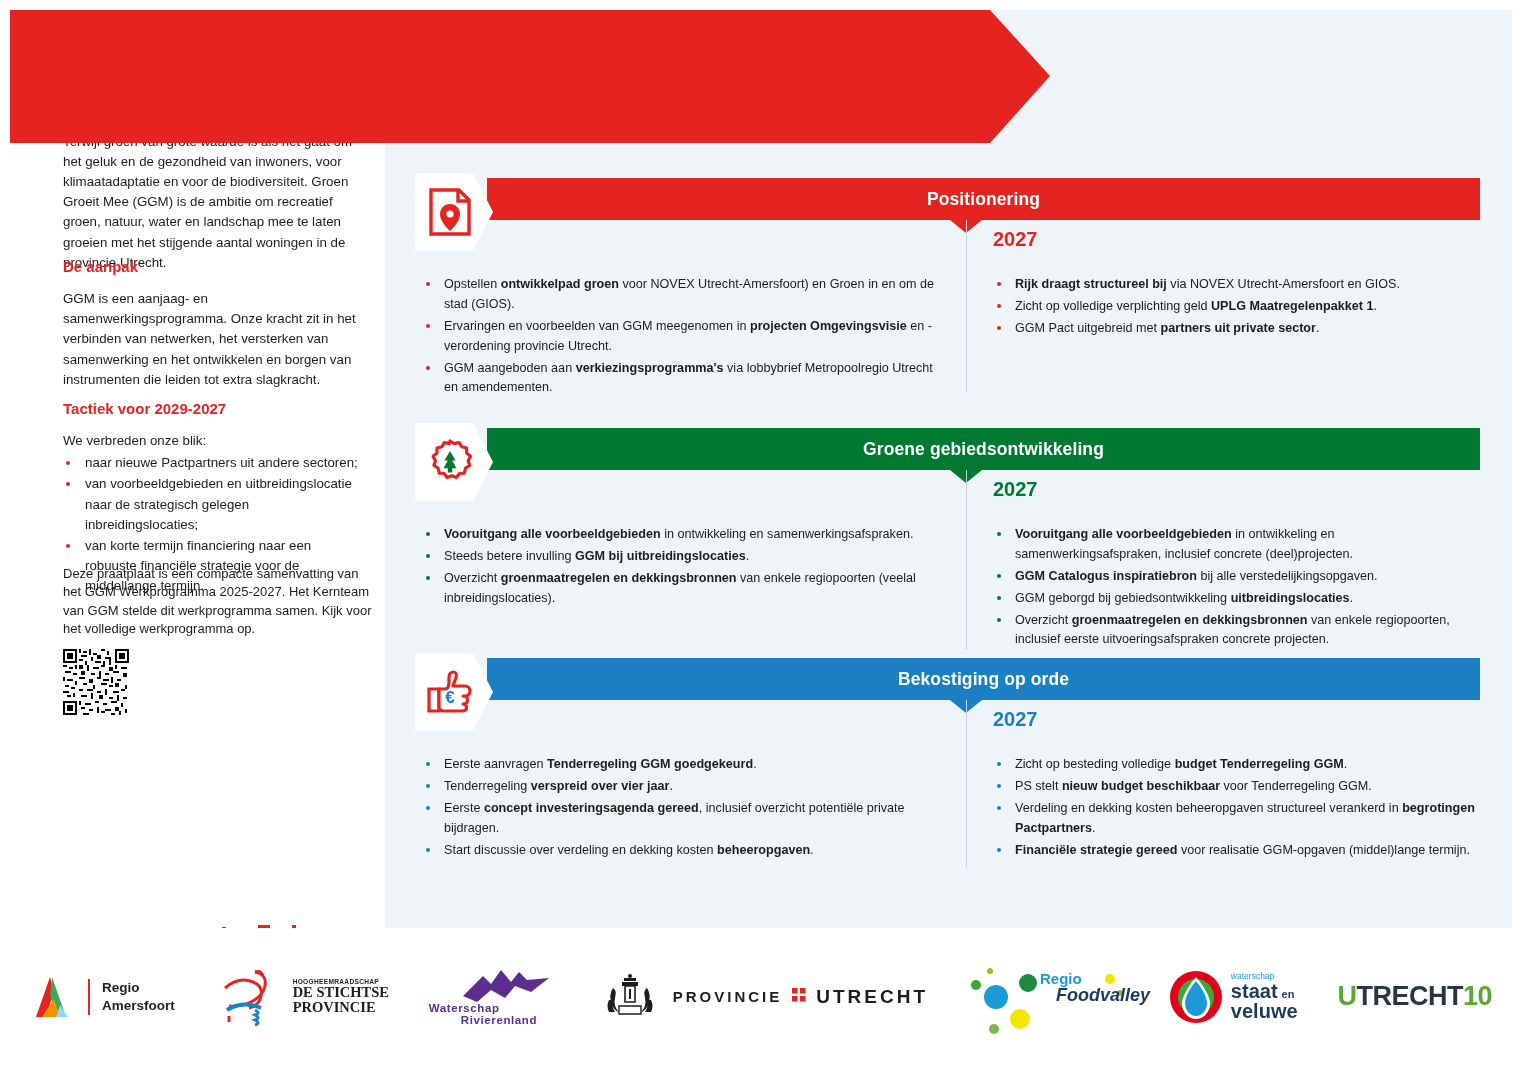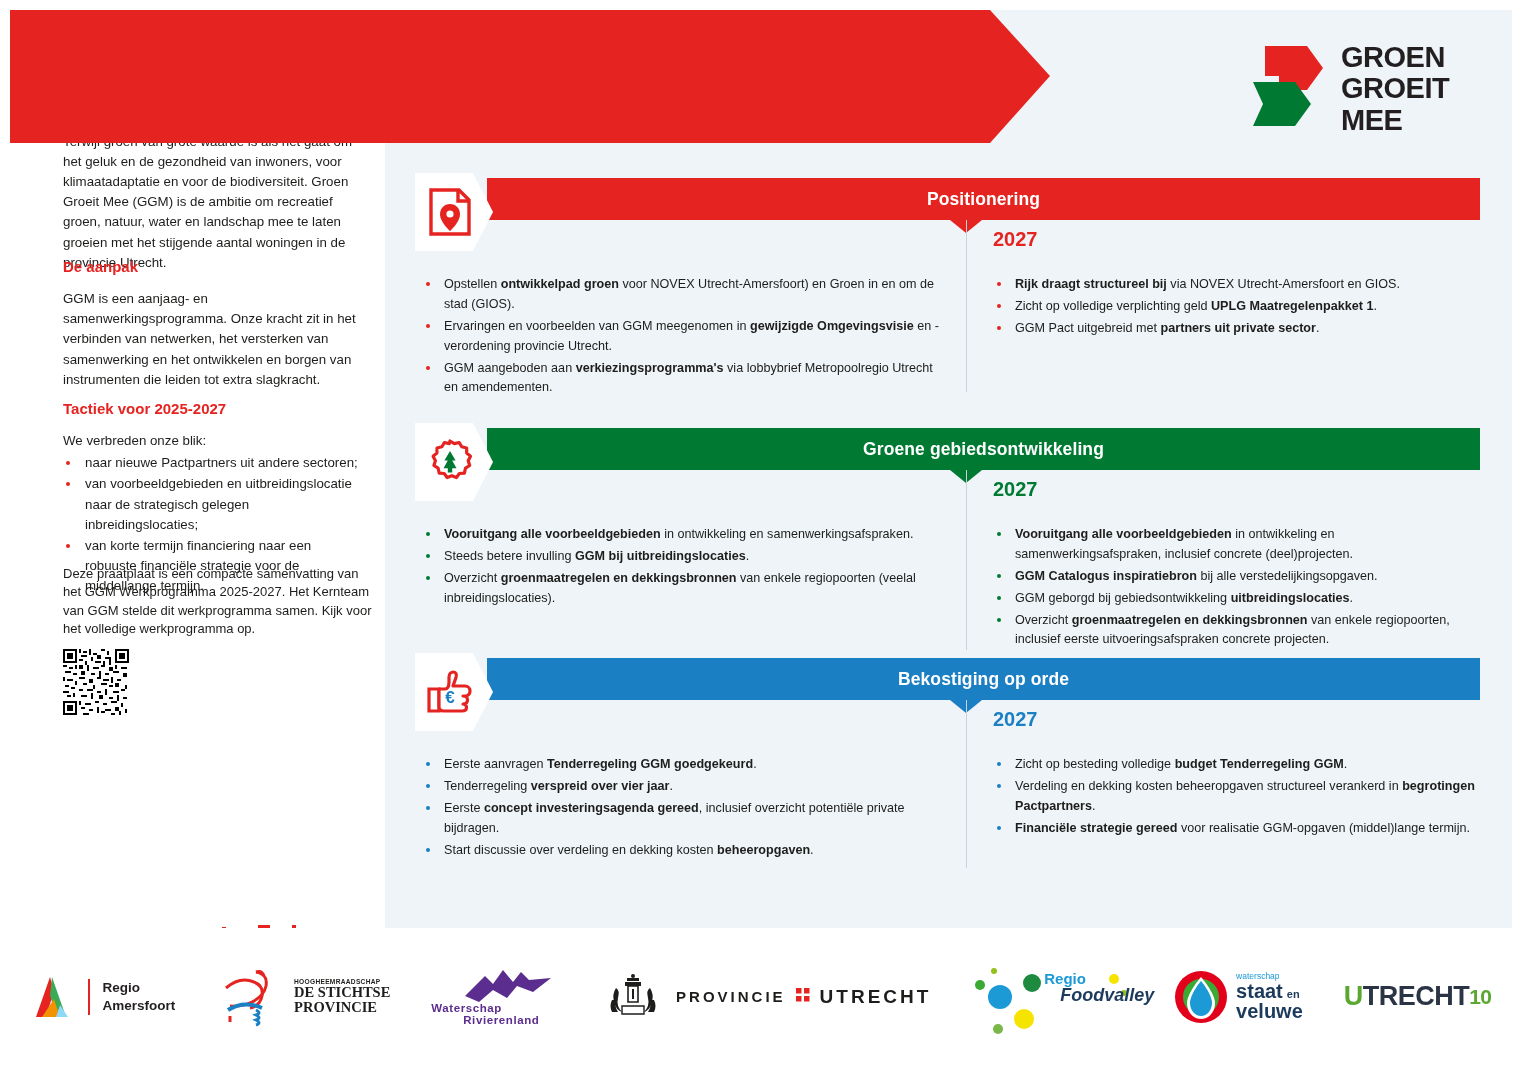--- a/index.html
+++ b/index.html
@@ -195,21 +195,21 @@
       <div class="lc-h">Het doel</div>
       <p class="lc-p">Steeds meer mensen willen wonen in de provincie Utrecht. De vraag naar ruimte is groot en de hoeveelheid groen per inwoner staat onder druk. Terwijl groen van grote waarde is als het gaat om het geluk en de gezondheid van inwoners, voor klimaatadaptatie en voor de biodiversiteit. Groen Groeit Mee (GGM) is de ambitie om recreatief groen, natuur, water en landschap mee te laten groeien met het stijgende aantal woningen in de provincie Utrecht.</p>
     </div>
 
     <div class="lc-inner" style="top:248px;">
       <div class="lc-h">De aanpak</div>
       <p class="lc-p">GGM is een aanjaag- en samenwerkingsprogramma. Onze kracht zit in het verbinden van netwerken, het versterken van samenwerking en het ontwikkelen en borgen van instrumenten die leiden tot extra slagkracht.</p>
     </div>
 
     <div class="lc-inner" style="top:390px;">
-      <div class="lc-h">Tactiek voor 2025-2027</div>
+      <div class="lc-h">Tactiek voor 2029-2027</div>
       <p class="lc-p" style="margin-bottom:2px;">We verbreden onze blik:</p>
       <ul class="lc-list">
         <li>naar nieuwe Pactpartners uit andere sectoren;</li>
         <li>van voorbeeldgebieden en uitbreidingslocatie naar de strategisch gelegen inbreidingslocaties;</li>
         <li>van korte termijn financiering naar een robuuste financiële strategie voor de middellange termijn.</li>
       </ul>
     </div>
 
     <div class="lc-inner" style="top:555px;width:312px;">
       <p class="lc-fine">Deze praatplaat is een compacte samenvatting van het GGM Werkprogramma 2025-2027. Het Kernteam van GGM stelde dit werkprogramma samen. Kijk voor het volledige werkprogramma op.</p>
@@ -315,31 +315,20 @@
                 <rect x="28" y="31" width="1" height="2"></rect>
           </g>
         </svg>
       </div>
     </div>
   </div>
 
   <div class="header-band"></div>
   <div class="header-title">Werkprogramma 2025-2027</div>
 
-  <div class="ggm-logo">
-    <svg class="ggm-mark" viewBox="0 0 80 100">
-      <path d="M16 4 H58 L74 26 L58 48 H30 L30 34 L16 34 Z" fill="#e52421"></path>
-      <path d="M4 40 H46 L62 62 L46 84 H4 L14 62 Z" fill="#007a33"></path>
-    </svg>
-    <div class="ggm-words">
-      <div>GROEN</div>
-      <div>GROEIT</div>
-      <div>MEE</div>
-    </div>
-  </div>
 
   <div class="section red" style="top:168px;">
     <div class="sec-bar">
       <div class="sec-bar-bg"></div>
       <div class="sec-title">Positionering</div>
     </div>
     <div class="sec-icon">
       <svg width="44" height="50" viewBox="0 0 44 50">
         <path d="M3 3 H31 L41 13 V47 H3 Z" fill="#fff" stroke="#e52421" stroke-width="3.4"></path>
         <path d="M30 3 V14 H41" fill="none" stroke="#e52421" stroke-width="3.4"></path>
@@ -347,21 +336,21 @@
         <circle cx="22" cy="27" r="3.6" fill="#fff"></circle>
       </svg>
     </div>
     <div class="sec-notch"></div>
     <div class="sec-divider" style="height:172px;"></div>
     <div class="cols">
       <div class="col left">
         <div class="year">2026</div>
         <ul class="bul">
           <li>Opstellen <b>ontwikkelpad groen</b> voor NOVEX Utrecht-Amersfoort) en Groen in en om de stad (GIOS).</li>
-          <li>Ervaringen en voorbeelden van GGM meegenomen in <b>gewijzigde Omgevingsvisie</b> en -verordening provincie Utrecht.</li>
+          <li>Ervaringen en voorbeelden van GGM meegenomen in <b>projecten Omgevingsvisie</b> en -verordening provincie Utrecht.</li>
           <li>GGM aangeboden aan <b>verkiezingsprogramma's</b> via lobbybrief Metropoolregio Utrecht en amendementen.</li>
         </ul>
       </div>
       <div class="col right">
         <div class="year">2027</div>
         <ul class="bul">
           <li><b>Rijk draagt structureel bij</b> via NOVEX Utrecht-Amersfoort en GIOS.</li>
           <li>Zicht op volledige verplichting geld <b>UPLG Maatregelenpakket 1</b>.</li>
           <li>GGM Pact uitgebreid met <b>partners uit private sector</b>.</li>
         </ul>
@@ -424,20 +413,21 @@
           <li>Eerste aanvragen <b>Tenderregeling GGM goedgekeurd</b>.</li>
           <li>Tenderregeling <b>verspreid over vier jaar</b>.</li>
           <li>Eerste <b>concept investeringsagenda gereed</b>, inclusief overzicht potentiële private bijdragen.</li>
           <li>Start discussie over verdeling en dekking kosten <b>beheeropgaven</b>.</li>
         </ul>
       </div>
       <div class="col right">
         <div class="year">2027</div>
         <ul class="bul">
           <li>Zicht op besteding volledige <b>budget Tenderregeling GGM</b>.</li>
+          <li>PS stelt <b>nieuw budget beschikbaar</b> voor Tenderregeling GGM.</li>
           <li>Verdeling en dekking kosten beheeropgaven structureel verankerd in <b>begrotingen Pactpartners</b>.</li>
           <li><b>Financiële strategie gereed</b> voor realisatie GGM-opgaven (middel)lange termijn.</li>
         </ul>
       </div>
     </div>
   </div>
 
   <svg class="landscape" viewBox="0 0 1502 140" preserveAspectRatio="none">
 
     <g>
@@ -582,17 +572,17 @@
          <span style="font-size:20px;font-weight:bold;color:#1b3a5c;line-height:1;">staat</span>
          <span style="font-size:11px;font-weight:bold;color:#1b3a5c;margin-left:4px;">en</span>
        </div>
        <div style="font-size:20px;font-weight:bold;color:#1b3a5c;line-height:1;">veluwe</div>
      </div>
    </div>
 
    <div class="logo-slot">
      <span style="font-size:27px;font-weight:bold;color:#5aa832;letter-spacing:-0.5px;">U</span>
      <span style="font-size:27px;font-weight:bold;color:#2b3445;letter-spacing:-0.5px;">TRECHT</span>
-     <span style="font-size:21px;font-weight:bold;color:#5aa832;letter-spacing:-0.5px;">10</span>
+     <span style="font-size:27px;font-weight:bold;color:#5aa832;letter-spacing:-0.5px;">10</span>
    </div>
 
  </div>
 </div>
 
 </body></html>

